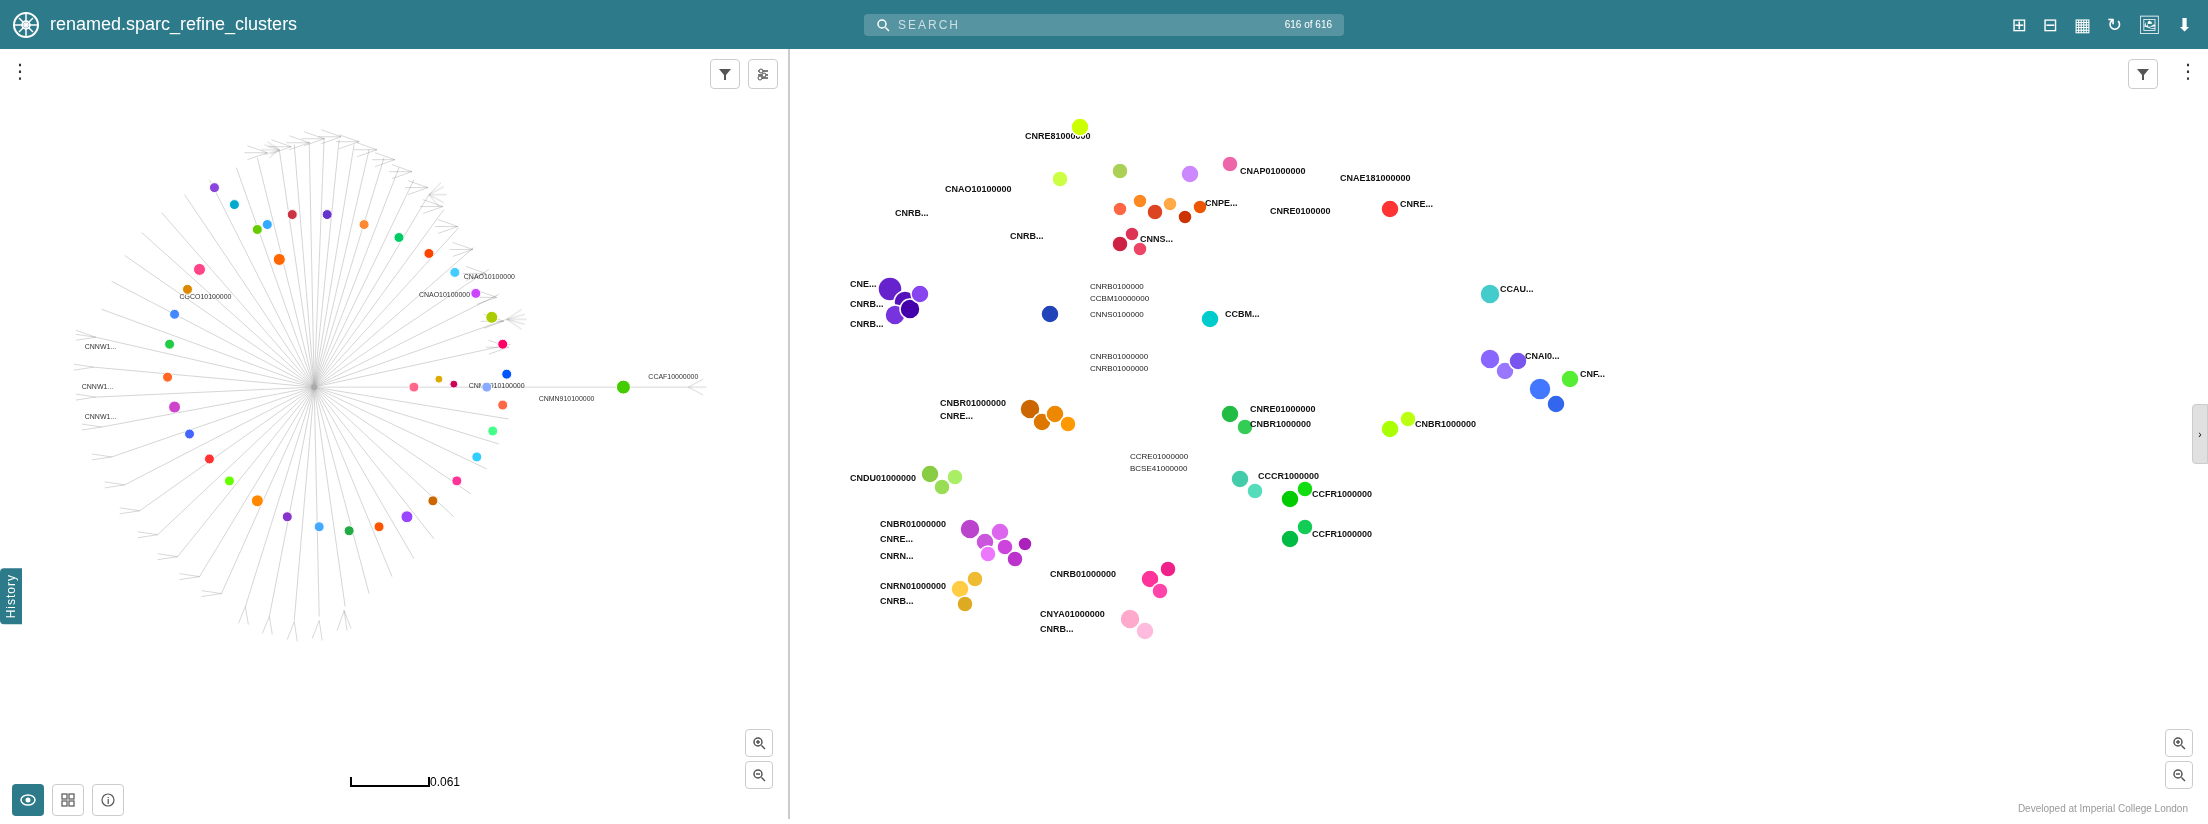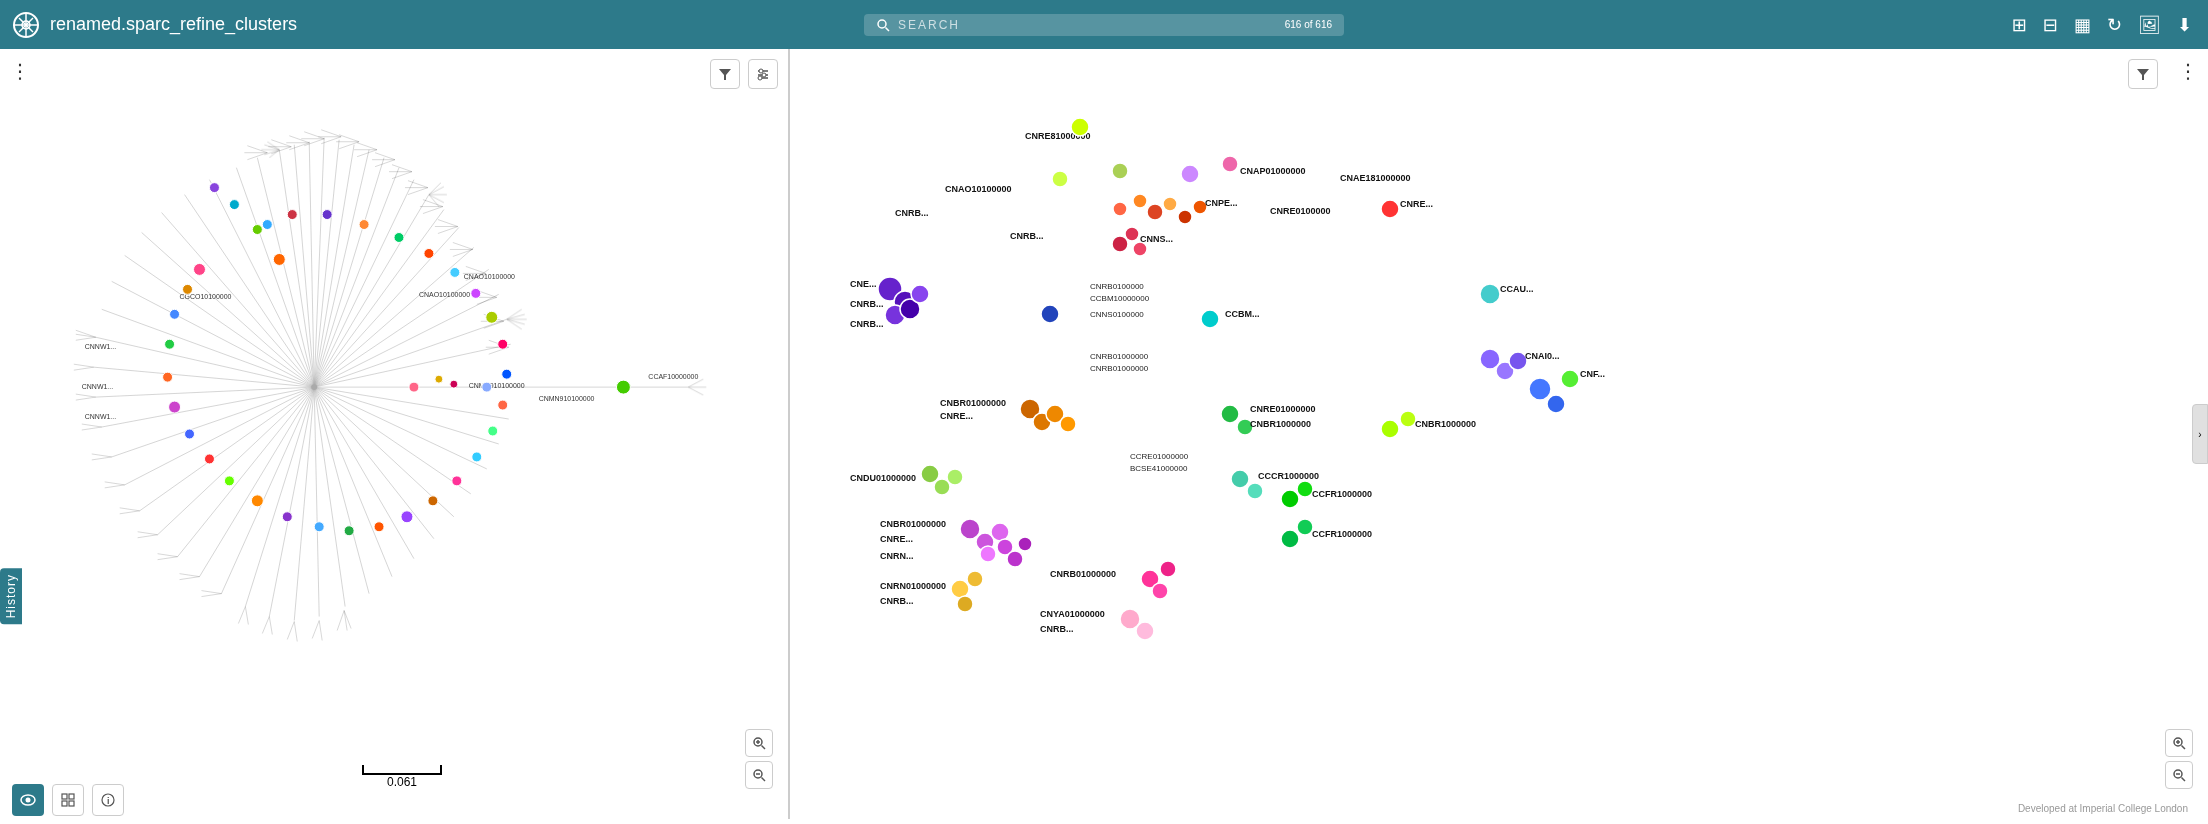--- a/index.html
+++ b/index.html
@@ -109,21 +109,21 @@
       color: #333;
       z-index: 10;
     }
 
     .scale-bar {
       position: absolute;
       bottom: 30px;
       left: 50%;
       transform: translateX(-40%);
       display: flex;
-      flex-direction: column;
+      flex-direction: row;
       align-items: center;
       font-size: 12px;
     }
     .scale-bar-line {
       width: 80px;
       height: 10px;
       border-left: 2px solid black;
       border-right: 2px solid black;
       border-bottom: 2px solid black;
     }

